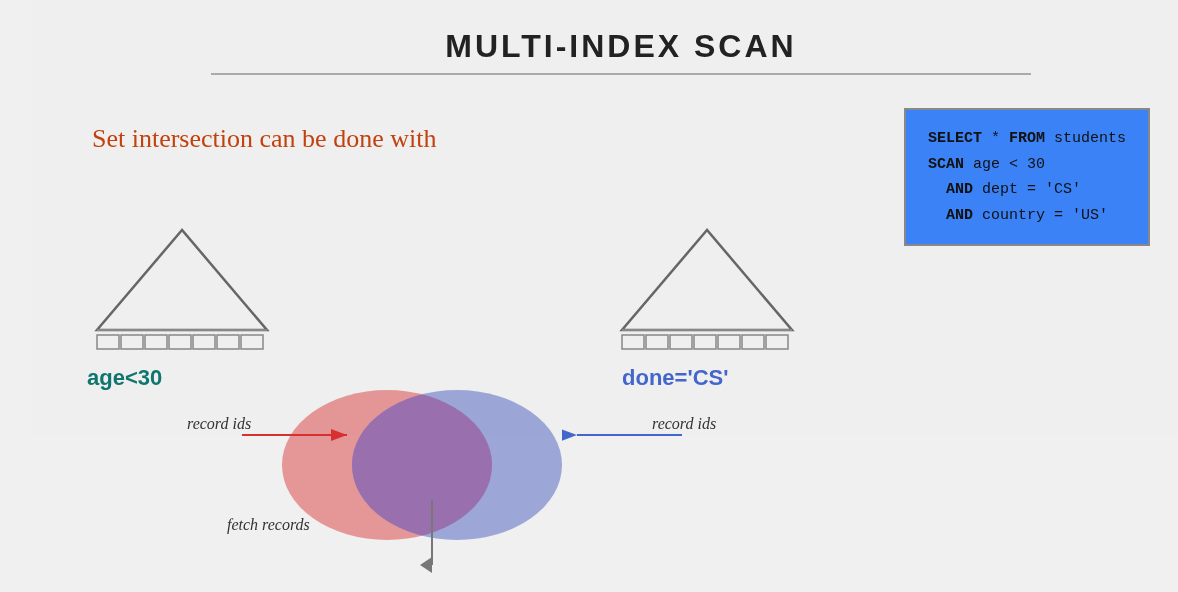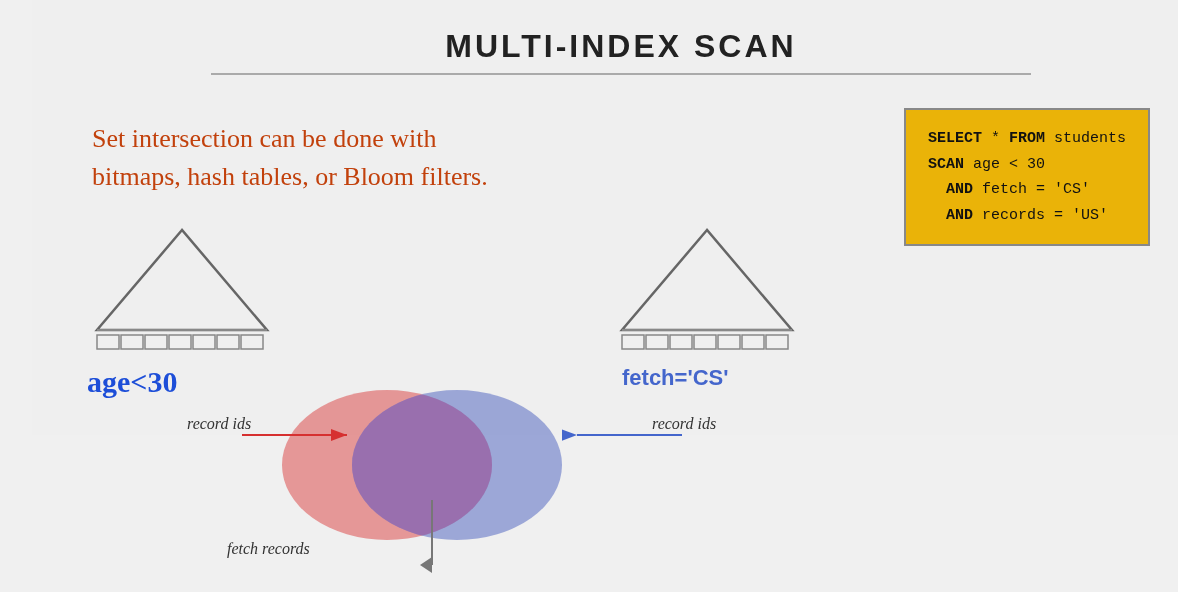--- a/index.html
+++ b/index.html
@@ -48,21 +48,21 @@
       color: #c2410c;
       line-height: 1.45;
       font-style: normal;
     }
 
     
     .sql-box {
       position: absolute;
       top: 108px;
       right: 60px;
-      background: #eab308;
+      background: #3b82f6;
       border: 2px solid #888;
       padding: 16px 22px;
       font-family: 'Courier New', Courier, monospace;
       font-size: 15px;
       line-height: 1.7;
       color: #111;
     }
 
     .sql-box .kw {
       font-weight: bold;
@@ -88,24 +88,24 @@
       position: absolute;
       top: 0;
       left: 580px;
     }
 
     
     .label-age {
       position: absolute;
       top: 145px;
       left: 55px;
-      font-size: 30px;
+      font-size: 22px;
       font-weight: bold;
-      color: #1d4ed8;
-      font-family: Liberation Serif, serif;
+      color: #0f766e;
+      font-family: Liberation Sans, sans-serif;
     }
 
     .label-dept {
       position: absolute;
       top: 145px;
       left: 590px;
       font-size: 22px;
       font-weight: bold;
       color: #4466cc;
       font-family: Arial, sans-serif;
@@ -124,21 +124,21 @@
       position: absolute;
       top: 195px;
       left: 620px;
       font-size: 16px;
       color: #333;
       font-style: italic;
     }
 
     .label-fetch {
       position: absolute;
-      top: 320px;
+      top: 296px;
       left: 195px;
       font-size: 16px;
       color: #333;
       font-style: italic;
     }
 
     .label-country {
       position: absolute;
       top: 330px;
       left: 355px;
@@ -184,28 +184,27 @@
 </head>
 <body>
 
 <div class="page">
 
   <div class="title">MULTI-INDEX SCAN</div>
   <div class="title-underline"></div>
 
   <div class="subtitle">
     <span>Set intersection can be done with</span><br>
-    <span>bitmaps, hash tables, or Bloom filters.</span>
   </div>
 
   <div class="sql-box">
     <span class="kw">SELECT</span> * <span class="kw">FROM</span> <span>students</span><br>
     <span class="kw">SCAN</span> <span>age &lt; 30</span><br>
-    &nbsp;&nbsp;<span class="kw">AND</span> <span>fetch = 'CS'</span><br>
-    &nbsp;&nbsp;<span class="kw">AND</span> <span>records = 'US'</span>
+    &nbsp;&nbsp;<span class="kw">AND</span> <span>dept = 'CS'</span><br>
+    &nbsp;&nbsp;<span class="kw">AND</span> <span>country = 'US'</span>
   </div>
 
   <div class="diagram">
 
     <div class="index-left">
       <svg width="190" height="140" viewBox="0 0 190 140">
 
         <polygon points="95,10 10,110 180,110" fill="none" stroke="#666" stroke-width="2.5"></polygon>
 
         <line x1="10" y1="110" x2="180" y2="110" stroke="#888" stroke-width="2"></line>
@@ -232,21 +231,21 @@
         <rect x="130" y="115" width="22" height="14" fill="none" stroke="#888" stroke-width="1.5"></rect>
         <rect x="154" y="115" width="22" height="14" fill="none" stroke="#888" stroke-width="1.5"></rect>
       </svg>
     </div>
 
     <div class="label-age">
       <span>age&lt;30</span>
     </div>
 
     <div class="label-dept">
-      <span>fetch='CS'</span>
+      <span>done='CS'</span>
     </div>
 
     <div class="venn-container">
       <svg class="venn" width="350" height="190" viewBox="0 0 350 190">
         <defs>
           <clipPath id="clip-left">
             <ellipse cx="140" cy="90" rx="105" ry="75"></ellipse>
           </clipPath>
           <clipPath id="clip-right">
             <ellipse cx="210" cy="90" rx="105" ry="75"></ellipse>

